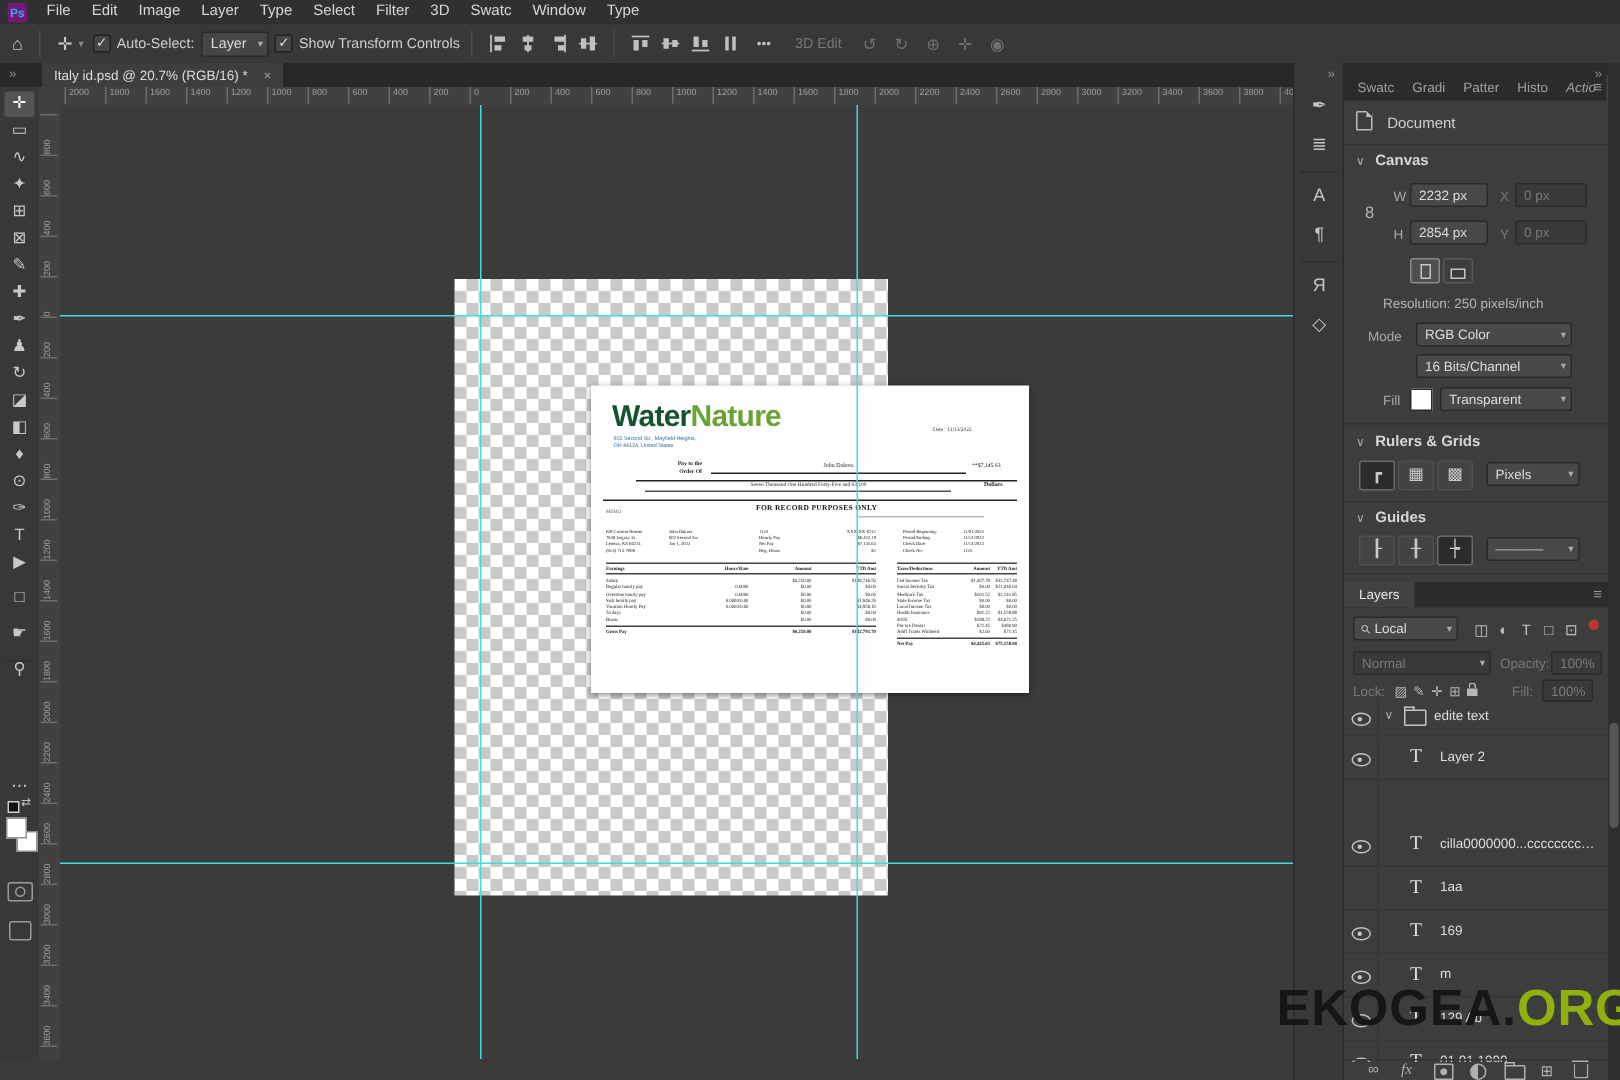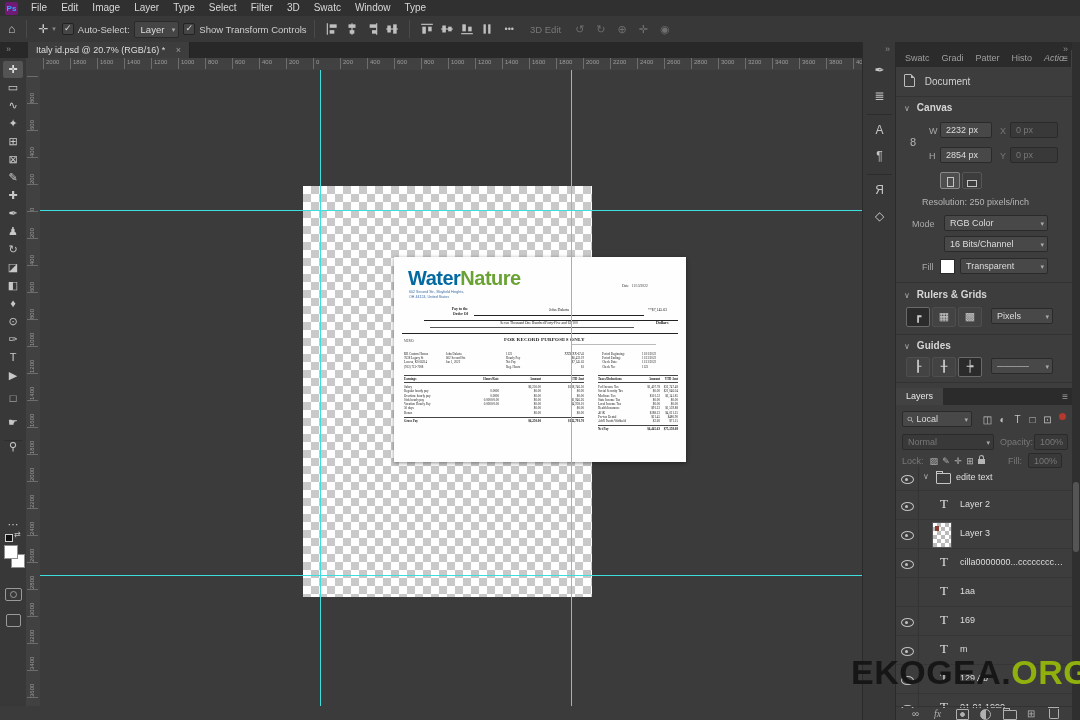--- a/index.html
+++ b/index.html
@@ -446,21 +446,21 @@
       <div class="tickv" style="top: 627px;">
         <i>3800</i>
       </div>
     </div>
 
   <div class="a viewport">
     <div class="a checker"></div>
 
     <div class="a stub">
       <div class="logo">
-        <span style="color:#0369a1">Water</span><span style="color:#6aa334">Nature</span>
+        <span style="color:#14532d">Water</span><span style="color:#6aa334">Nature</span>
       </div>
       <div class="addr">
         <div>602 Second Str., Mayfield Heights,</div>
         <div>OH 44124, United States</div>
       </div>
       <div class="sdate">
         <span>Date</span>&nbsp;&nbsp;&nbsp;<span>11/13/2022</span>
       </div>
       <div class="payto">
         <div>Pay to the</div>
@@ -801,27 +801,20 @@
         <span class="i-folder" style="top:7px"></span>
         <span class="lname g" style="top:6px">edite text</span>
       </div>
       <div class="lrow" style="top:25px">
         <span class="eyebox">
             <i class="i-eye"></i>
           </span>
         <span class="lT">T</span>
         <span class="lname">Layer 2</span>
       </div>
-      <div class="lrow" style="top:54px">
-        <span class="eyebox">
-            <i class="i-eye"></i>
-          </span>
-        <span class="lthumb"></span>
-        <span class="lname">Layer 3</span>
-      </div>
       <div class="lrow" style="top:83px">
         <span class="eyebox">
             <i class="i-eye"></i>
           </span>
         <span class="lT">T</span>
         <span class="lname">cilla0000000...ccccccccc0 d</span>
       </div>
       <div class="lrow" style="top:112px">
         <span class="eyebox"></span>
         <span class="lT">T</span>

